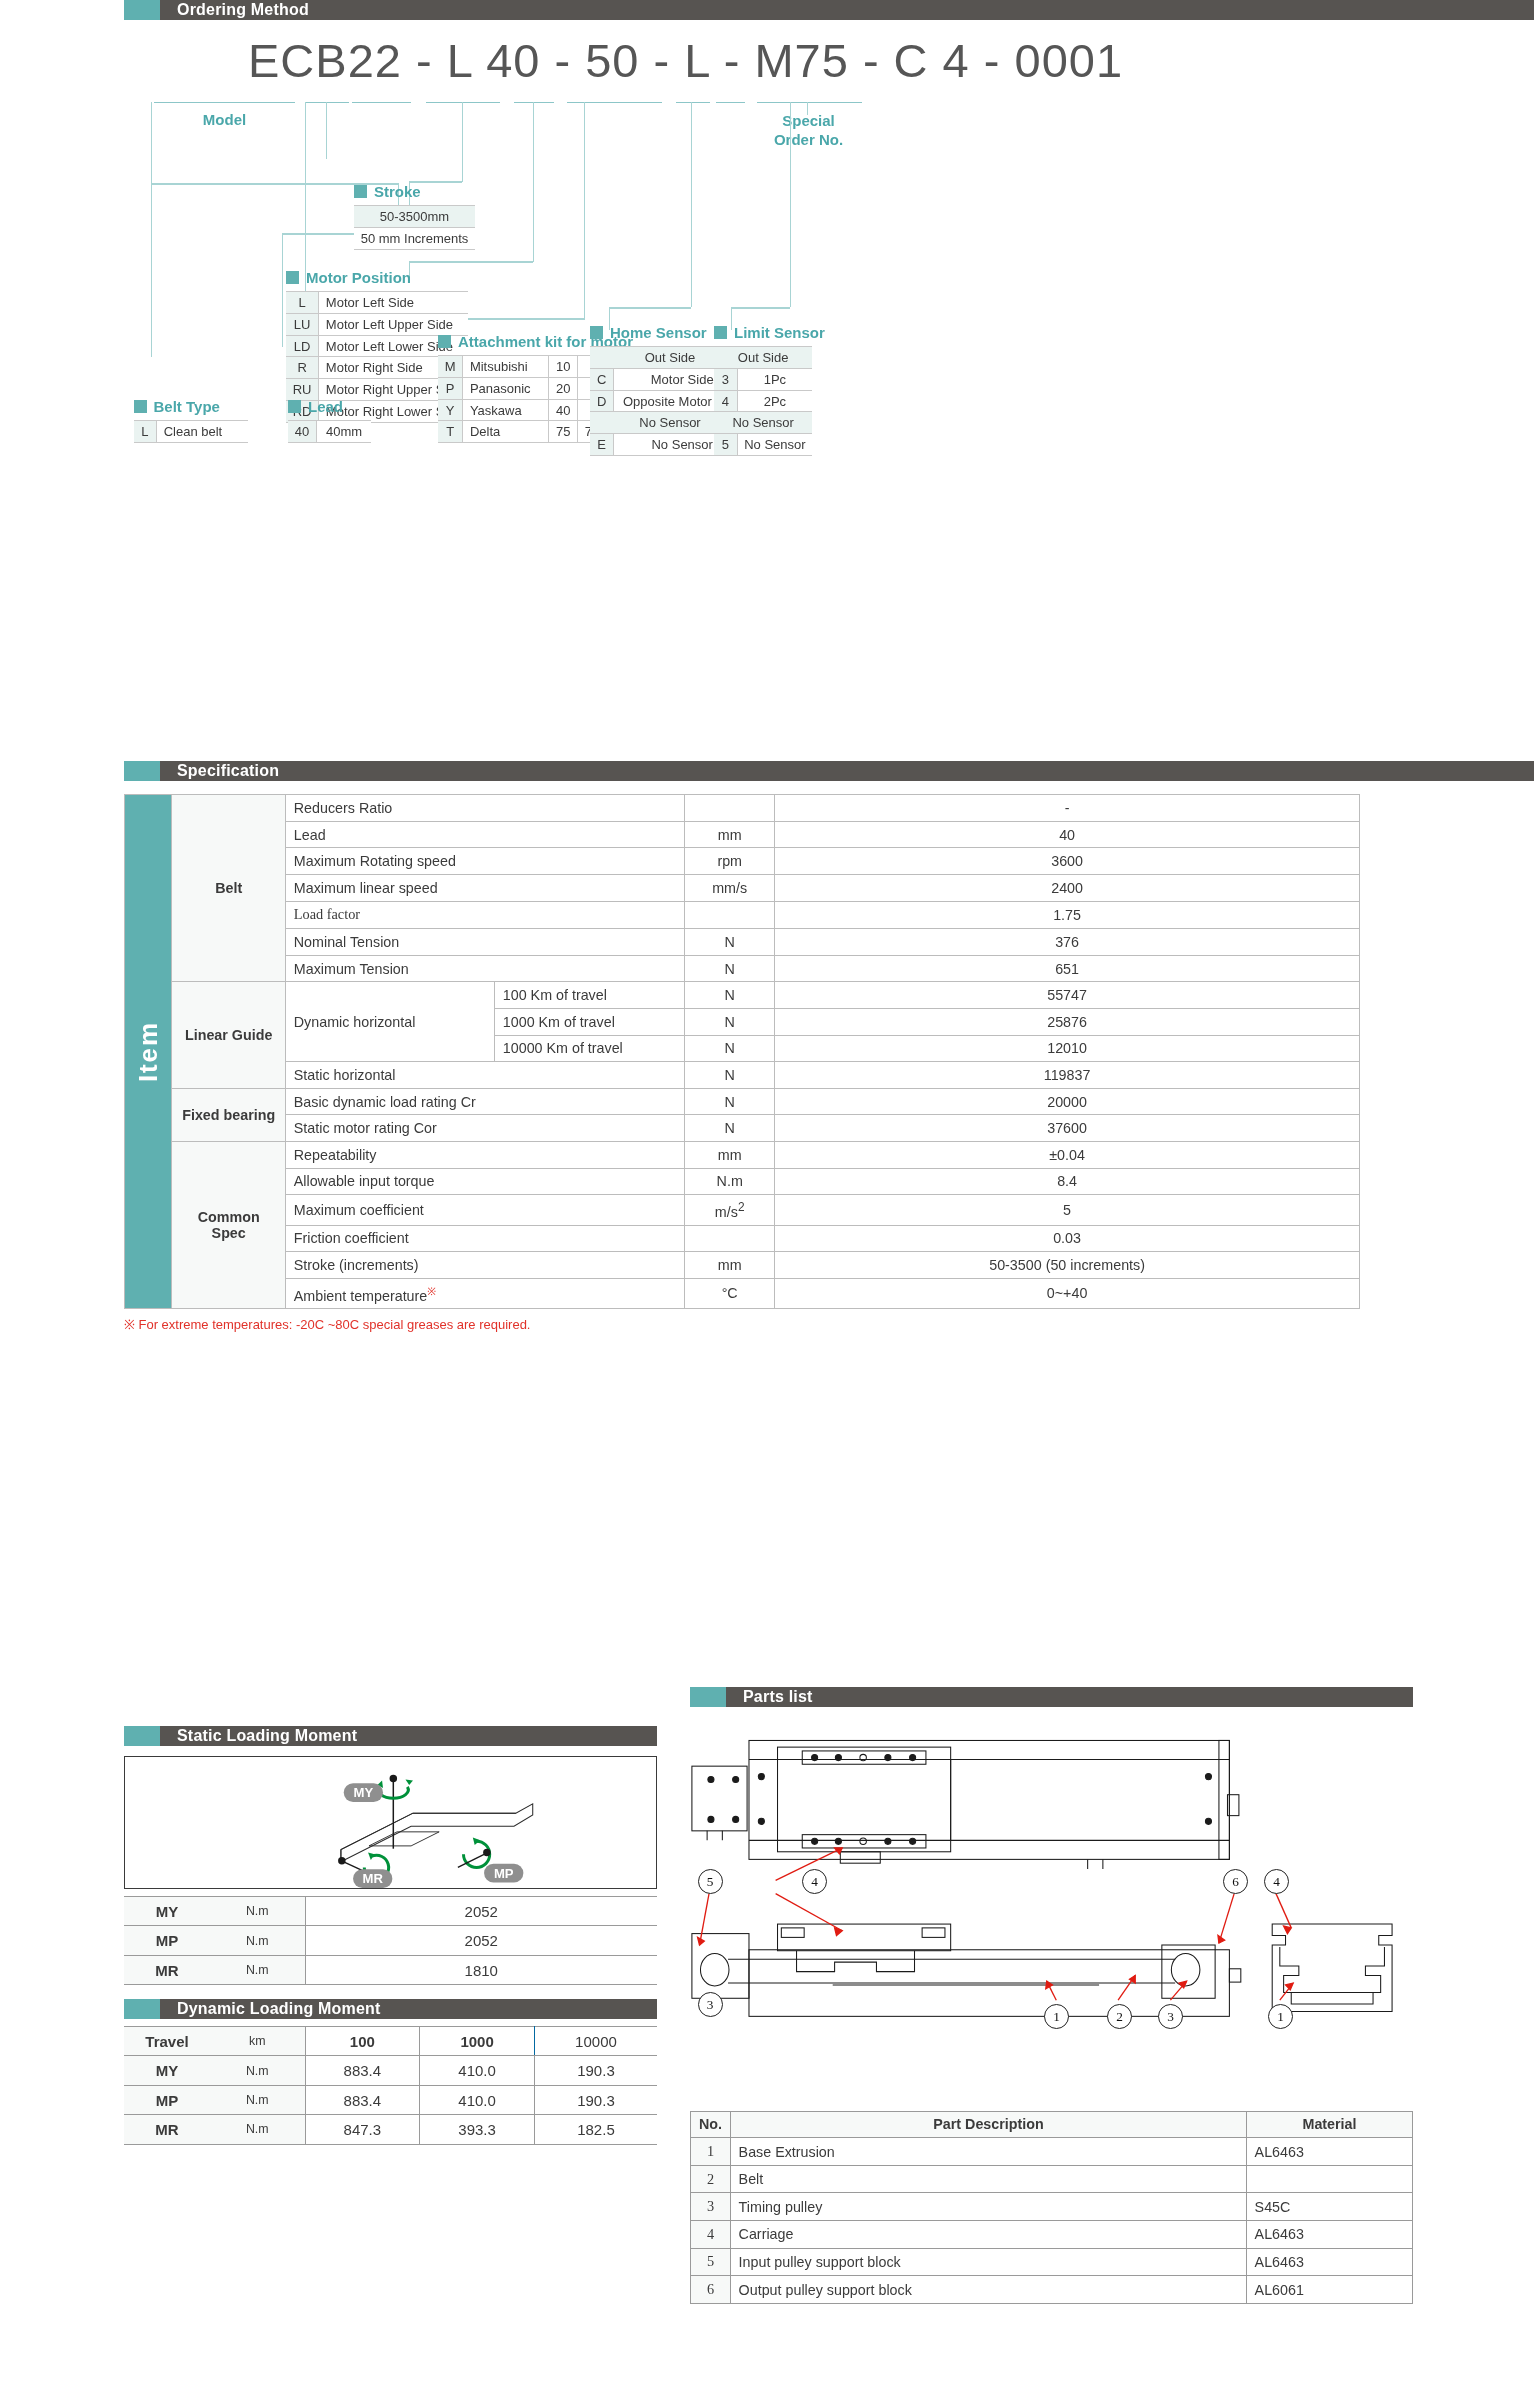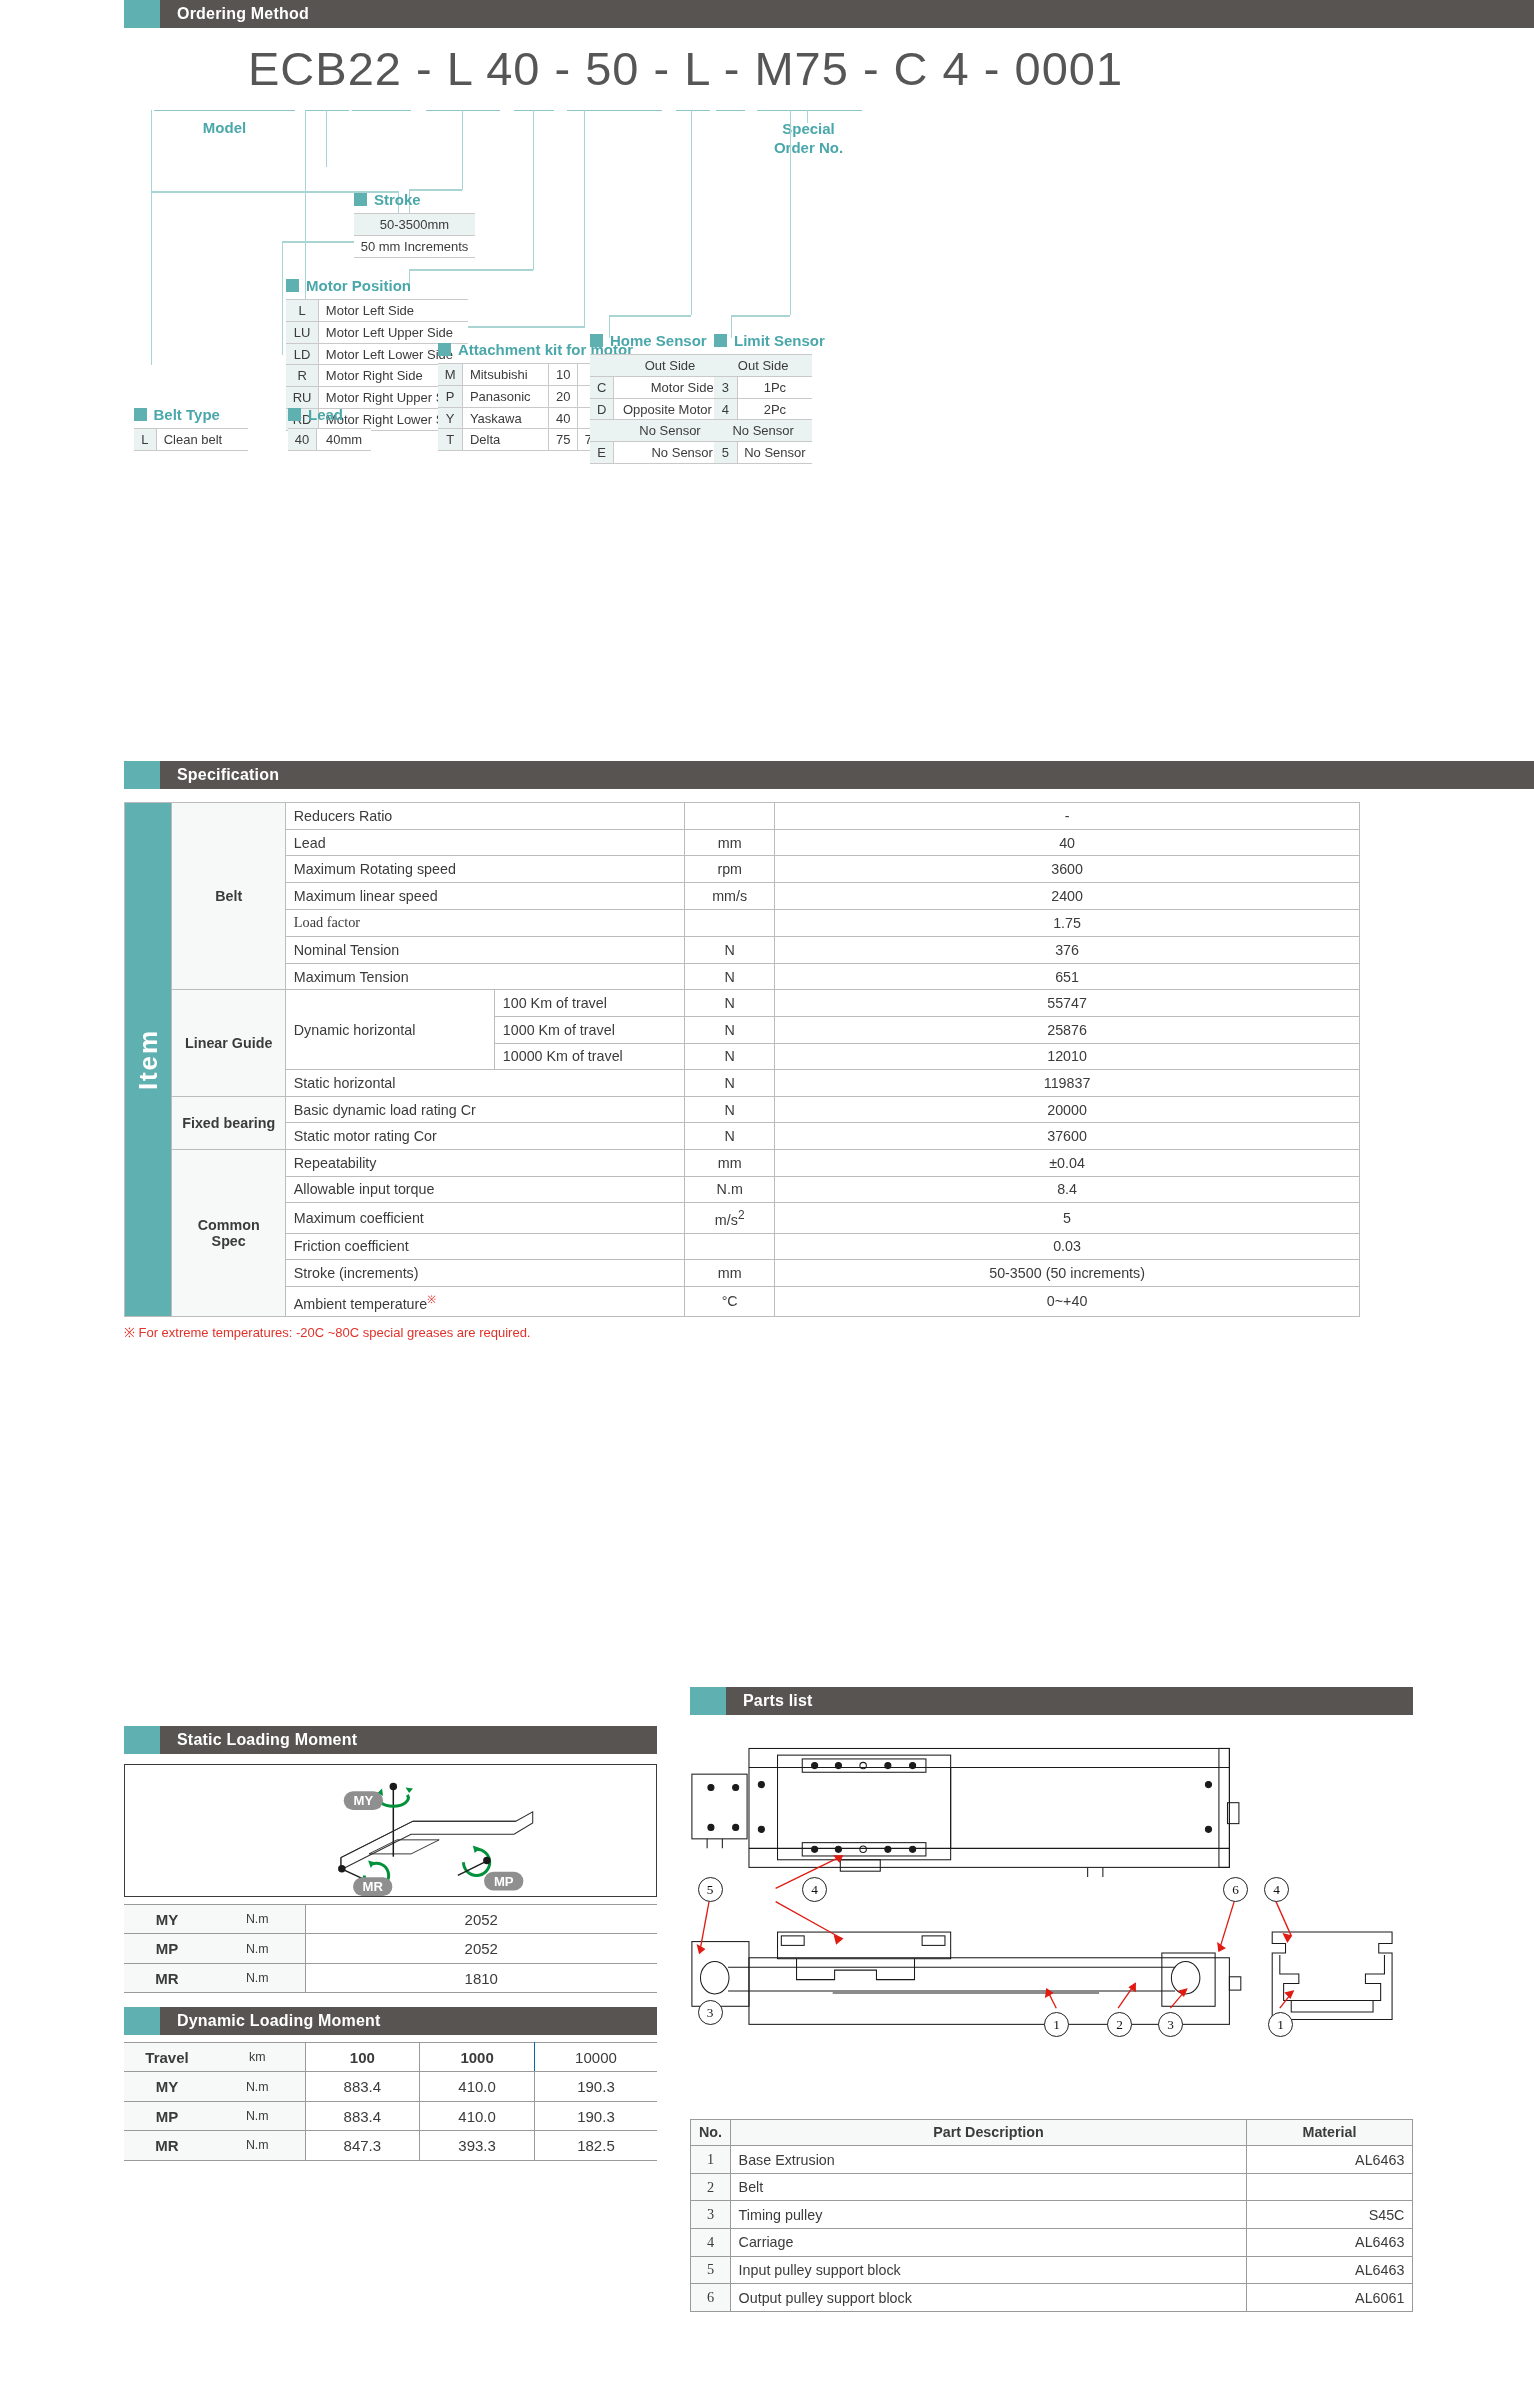--- a/index.html
+++ b/index.html
@@ -7,21 +7,21 @@
   body {
     width:1534px; height:2403px;
     background:#ffffff;
     font-family:"Liberation Sans", sans-serif;
     color:#3b3b3b;
     position:relative;
     overflow:hidden;
   }
 
   
-  .sec-bar { display:flex; align-items:stretch; height:28px; }
+  .sec-bar { display:flex; align-items:stretch; height:20px; }
   .sec-bar .tab { width:36px; background:#5fb0b0; }
   .sec-bar .bar { flex:1; background:#575451; display:flex; align-items:center;
                   padding-left:17px; color:#fff; font-size:16px; font-weight:bold; letter-spacing:0.2px; }
 
   
   #ordering { position:absolute; left:124px; top:0; width:1410px; }
   #order-code { text-align:left; padding-left:124px; margin-top:13.3px;
                 font-size:47px; color:#565656; letter-spacing:1px; white-space:nowrap;
                 font-family:"Liberation Sans", sans-serif; font-weight:300; }
   #order-code span { display:inline-block; }
@@ -73,21 +73,21 @@
   td.mu { background:#f7f9f8; text-align:center; width:95px; font-size:12.4px; border-right:1px solid #9a9a9a;}
   td.mv { text-align:center; }
 
   
   #parts { position:absolute; left:690px; top:1687px; width:723px; }
   table.parts { border-collapse:collapse; width:100%; font-size:14.3px; margin-top:5.7px; }
   table.parts td, table.parts th { border:1px solid #9a9a9a; padding:4.8px 7.6px; }
   table.parts th { background:#f7f9f8; font-weight:bold; }
   td.pno { background:#f7f9f8; text-align:center; width:40px; font-family:"Liberation Serif", serif; }
   td.pdesc { text-align:left; }
-  td.pmat { text-align:right; width:166px; }
+  td.pmat { text-align:left; width:166px; }
 
   .callout { position:absolute; width:25px; height:25px; border:1.2px solid #222;
              border-radius:50%; font-size:13.3px; display:flex; align-items:center;
              justify-content:center; background:#fff; color:#111; font-family:"Liberation Serif", serif; }
 </style>
 </head>
 <body>
 
 <div id="ordering">
 

